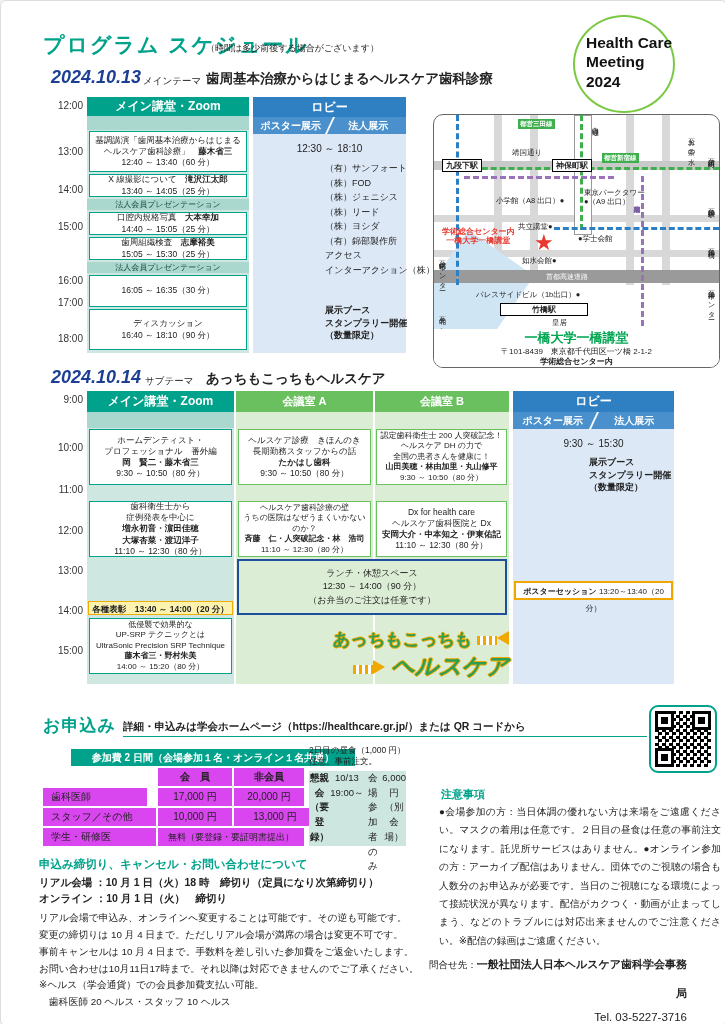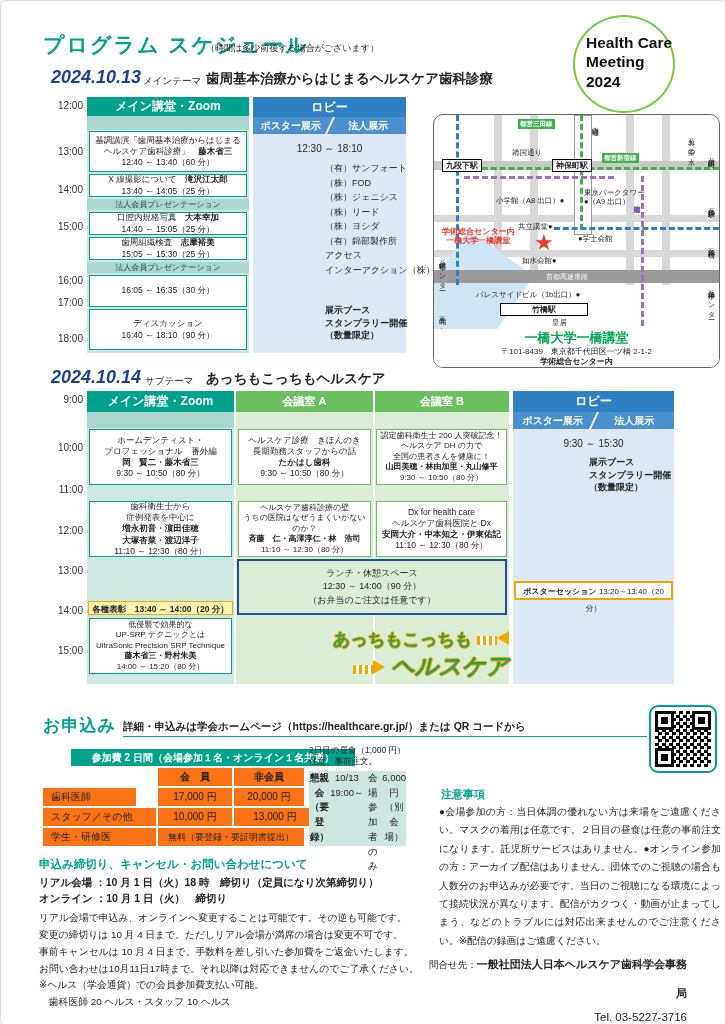--- a/index.html
+++ b/index.html
@@ -31,21 +31,21 @@
   
   #map{border:1.5px solid #666;border-radius:10px;background:#fff;overflow:hidden;}
   .road{background:#c9c9c9;position:absolute;}
   .dash-h{position:absolute;height:0;border-top:3px dashed;}
   .dash-v{position:absolute;width:0;border-left:3px dashed;}
   .stn{position:absolute;background:#fff;border:1px solid #000;font-size:8px;font-weight:bold;padding:0 3px;line-height:11px;}
   .mlbl{position:absolute;font-size:7.5px;color:#222;line-height:1.15;}
   .vlbl{position:absolute;font-size:7px;color:#222;writing-mode:vertical-rl;letter-spacing:1px;}
   .linetag{position:absolute;font-size:6.5px;color:#fff;font-weight:bold;padding:0 2px;line-height:10px;}
   
-  .fee-cell{position:absolute;background:#f97316;font-size:10px;line-height:18px;text-align:center;}
+  .fee-cell{position:absolute;background:#d946ef;font-size:10px;line-height:18px;text-align:center;}
   
   .arrowR{width:0;height:0;border-top:7px solid transparent;border-bottom:7px solid transparent;border-left:12px solid #f0a800;display:inline-block;}
   .arrowL{width:0;height:0;border-top:7px solid transparent;border-bottom:7px solid transparent;border-right:12px solid #f0a800;display:inline-block;}
   .stripes{display:inline-block;width:20px;height:9px;background:repeating-linear-gradient(90deg,#f0a800 0 3px,#fff 3px 6px);}
   .g-outline{color:#2f9e55;text-shadow:-1px 0 #f0a800,1px 0 #f0a800,0 -1px #f0a800,0 1px #f0a800;}
   .qr{background:
       repeating-conic-gradient(#000 0% 25%, #fff 0% 50%);
       background-size:7px 7px;}
   .finder{position:absolute;width:13px;height:13px;border:3px solid #000;background:#fff;}
   .finder:after{content:"";position:absolute;left:3px;top:3px;width:7px;height:7px;background:#000;}
@@ -228,21 +228,21 @@
   <div class="abs box" style="left:88px;top:500px;width:143px;height:56px;">
     <div class="pre">歯科衛生士から
 症例発表を中心に</div>
     <div class="b pre">増永初音・濵田佳穂
 大塚杏菜・渡辺洋子</div>
     <div>11:10 ～ 12:30（80 分）</div>
   </div>
   <div class="abs box boxg" style="left:237px;top:500px;width:133px;height:56px;font-size:8px;">
     <div class="pre">ヘルスケア歯科診療の壁
 うちの医院はなぜうまくいかないのか？</div>
-    <div class="b">斉藤　仁・高澤淳仁・林　浩司</div>
+    <div class="b">斉藤　仁・人突破記念・林　浩司</div>
     <div>11:10 ～ 12:30（80 分）</div>
   </div>
   <div class="abs box boxg" style="left:375px;top:500px;width:131px;height:56px;">
     <div class="pre">Dx for health care
 ヘルスケア歯科医院と Dx</div>
     <div class="b">安岡大介・中本知之・伊東佑記</div>
     <div>11:10 ～ 12:30（80 分）</div>
   </div>
 
   <div class="abs pre ctr" style="left:236px;top:558px;width:270px;height:56px;border:2px solid #1f4e9c;background:#dcedd5;
@@ -297,21 +297,21 @@
       <div class="finder" style="right:0;top:0;"></div>
       <div class="finder" style="left:0;bottom:0;"></div>
     </div>
   </div>
 
   <div class="abs teal-h" style="left:42px;top:748px;width:284px;height:17px;line-height:17px;font-size:10px;margin-left:28px;">参加費 2 日間（会場参加１名・オンライン１名共通）</div>
   <div class="abs pre" style="left:308px;top:744px;font-size:8.5px;line-height:1.3;">2日目の昼食（1,000 円）
 任意、事前注文。</div>
   <div class="fee-cell b" style="left:157px;top:767px;width:74px;height:18px;">会　員</div>
   <div class="fee-cell b" style="left:233px;top:767px;width:70px;height:18px;">非会員</div>
-  <div class="fee-cell" style="left:42px;top:787px;width:93px;height:18px;text-align:left;padding-left:8px;box-sizing:border-box;">歯科医師</div>
+  <div class="fee-cell" style="left:42px;top:787px;width:104px;height:18px;text-align:left;padding-left:8px;box-sizing:border-box;">歯科医師</div>
   <div class="fee-cell" style="left:157px;top:787px;width:74px;height:18px;">17,000 円</div>
   <div class="fee-cell" style="left:233px;top:787px;width:70px;height:18px;">20,000 円</div>
   <div class="fee-cell" style="left:42px;top:807px;width:113px;height:18px;text-align:left;padding-left:8px;box-sizing:border-box;">スタッフ／その他</div>
   <div class="fee-cell" style="left:157px;top:807px;width:74px;height:18px;">10,000 円</div>
   <div class="fee-cell" style="left:233px;top:807px;width:82px;height:18px;">13,000 円</div>
   <div class="fee-cell" style="left:42px;top:827px;width:113px;height:18px;text-align:left;padding-left:8px;box-sizing:border-box;">学生・研修医</div>
   <div class="fee-cell" style="left:157px;top:827px;width:146px;height:18px;font-size:9px;">無料（要登録・要証明書提出）</div>
 
   <div class="abs ctr" style="left:308px;top:770px;width:97px;height:75px;background:#cde7e0;font-size:9.5px;line-height:1.55;
        display:flex;justify-content:center;">

